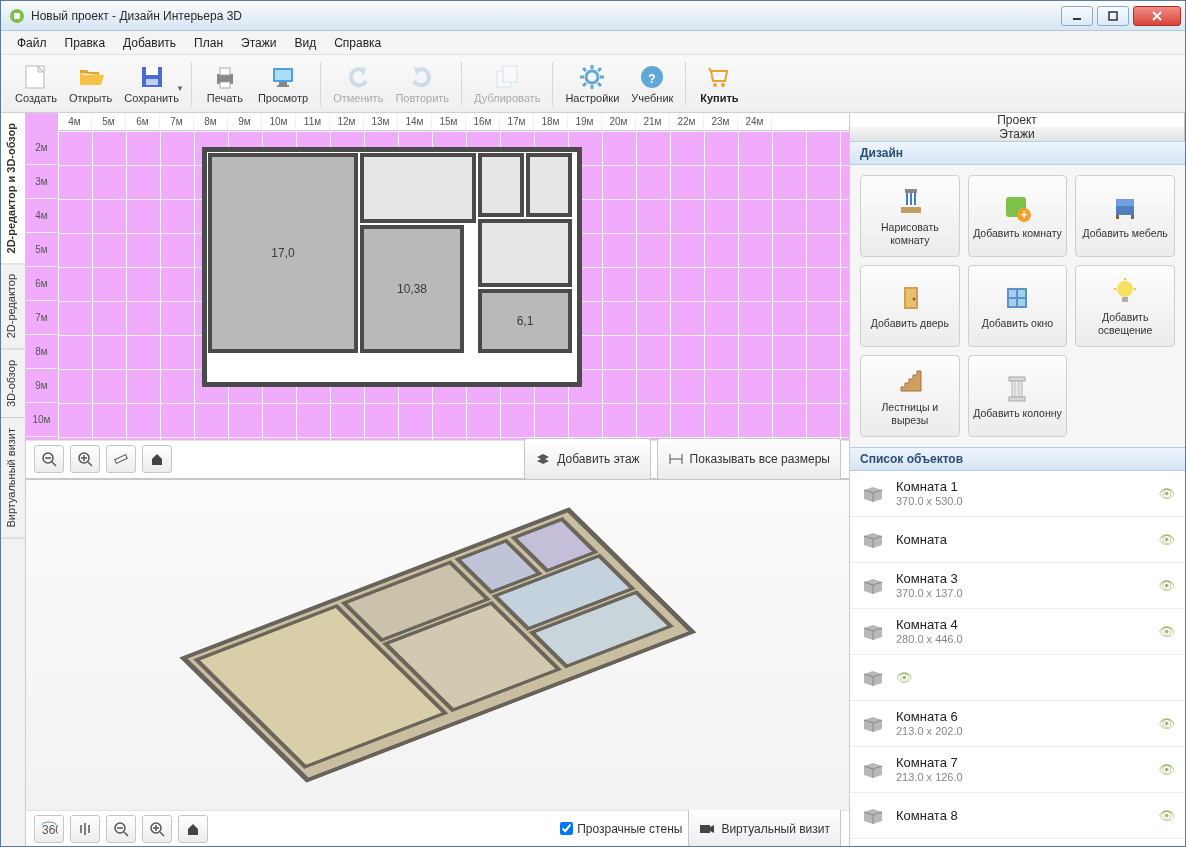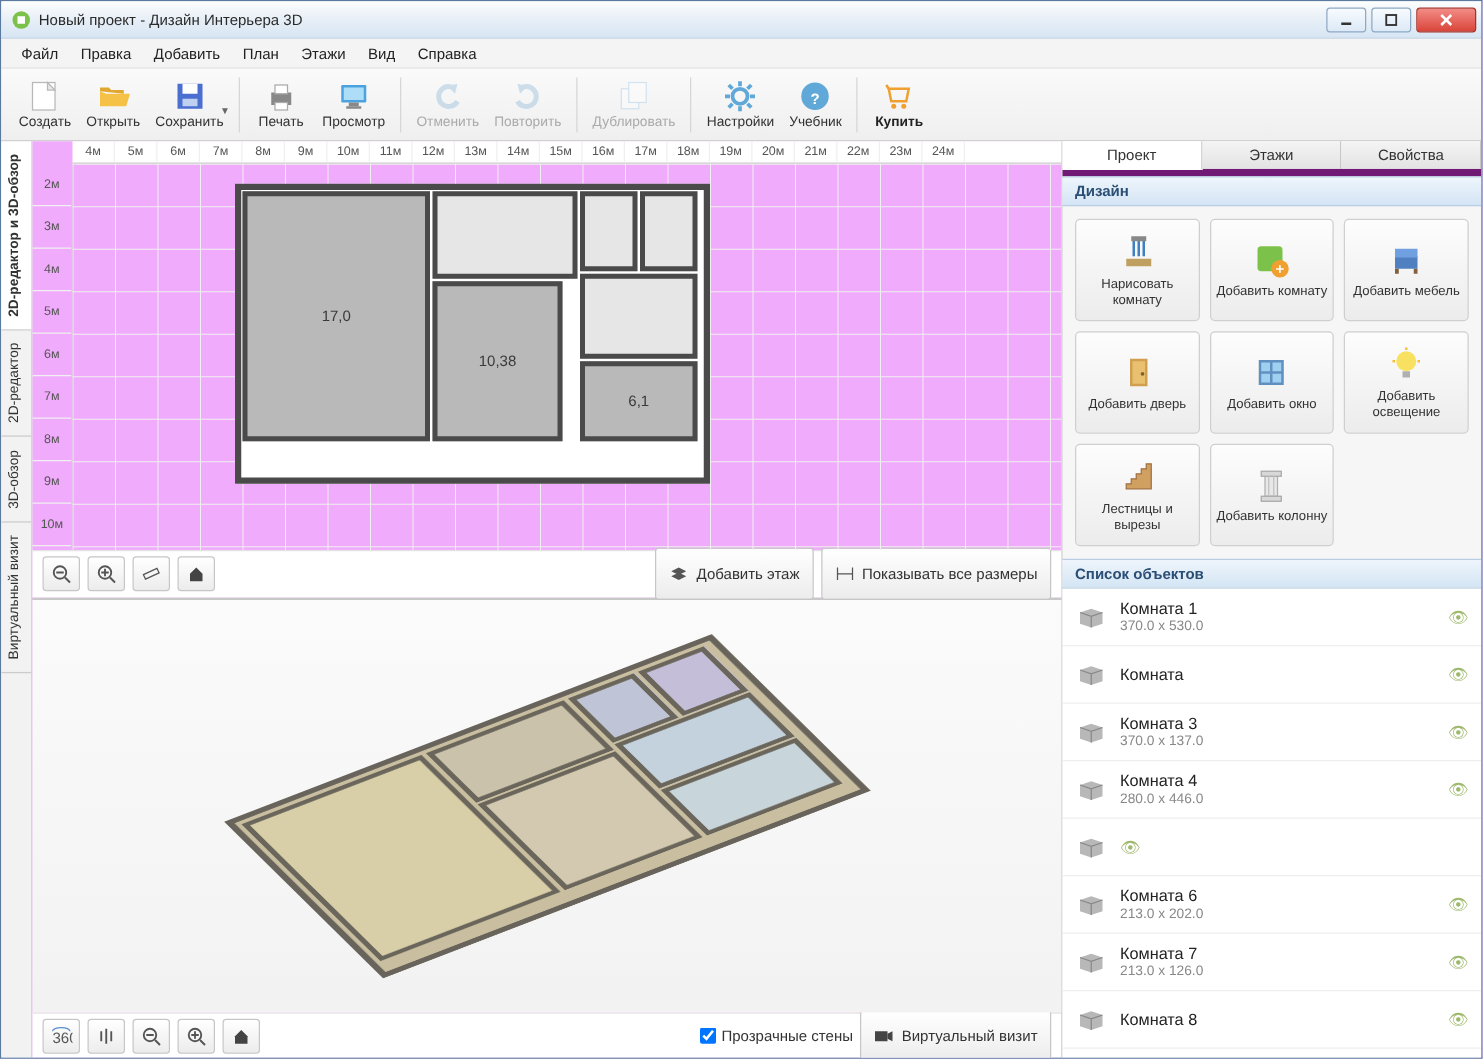--- a/index.html
+++ b/index.html
@@ -36,21 +36,21 @@
 .vtab.active { background:#fff; font-weight:bold; }
 
 .center { flex:1; display:flex; flex-direction:column; min-width:0; background:#f0abfc; }
 .pane2d { flex:0 0 50%; position:relative; border-bottom:2px solid #c8c8c8; display:flex; flex-direction:column; }
 .ruler-h { height:18px; display:flex; border-bottom:1px solid #ccc; background:#fff; margin-left:32px; }
 .ruler-h span { flex:0 0 34px; font-size:10px; color:#555; display:flex; align-items:center; justify-content:center; border-right:1px solid #f0f0f0; }
 .plan-body { flex:1; display:flex; min-height:0;text-align:center; }
 .ruler-v { width:32px; border-right:1px solid #ccc; display:flex; flex-direction:column; }
 .ruler-v span { flex:0 0 34px; font-size:10px; color:#555; display:flex; align-items:center; justify-content:center; border-bottom:1px solid #f0f0f0; }
 .plan-canvas { flex:1; position:relative; background-image:linear-gradient(#f0f0f0 1px,transparent 1px),linear-gradient(90deg,#f0f0f0 1px,transparent 1px); background-size:34px 34px; overflow:hidden; }
-.floorplan { position:absolute; left:130px; top:16px; width:380px; height:240px; }
+.floorplan { position:absolute; left:144px; top:16px; width:380px; height:240px; }
 .outer { position:absolute; inset:0; border:5px solid #4a4a4a; background:#fff; }
 .rm { position:absolute; background:#b9b9b9; border:4px solid #4a4a4a; display:flex; align-items:center; justify-content:center; color:#3a3a3a; font-size:19px; font-family:Georgia,serif; }
 .r1 { left:6px; top:6px; width:150px; height:200px; }
 .r2 { left:158px; top:78px; width:104px; height:128px; }
 .r3 { left:276px; top:142px; width:94px; height:64px; }
 .rsmall { position:absolute; border:4px solid #4a4a4a; background:#e6e6e6; }
 .plan-tools { height:38px; display:flex; align-items:center; padding:0 8px; gap:6px; background:#fff; border-top:1px solid #e4e4e4; }
 .sqbtn { width:30px; height:28px; border:1px solid #c6c6c6; background:linear-gradient(#fff,#ececec); border-radius:3px; cursor:pointer; display:flex; align-items:center; justify-content:center; }
 .pillbtn { height:42px; border:1px solid #c6c6c6; background:linear-gradient(#fff,#ececec); border-radius:3px; padding:0 10px; cursor:pointer; display:flex; align-items:center; gap:6px; font-size:11px; color:#333; }
 .spacer { flex:1; }
@@ -58,21 +58,21 @@
 .pane3d { flex:1; display:flex; flex-direction:column; min-height:0; }
 .view3d { flex:1; background:linear-gradient(#fbfbfb,#f2f2f2); display:flex; align-items:center; justify-content:center; position:relative; }
 .iso { width:460px; height:240px; position:relative; transform:rotateX(52deg) rotateZ(-32deg); transform-style:preserve-3d;}
 .iso-floor { position:absolute; inset:0; background:#c9bfa0; border:6px solid #68645c; }
 .iso-room { position:absolute; border:5px solid #6b665b; }
 .pane3d-tools { height:36px; display:flex; align-items:center; padding:0 8px; gap:6px; background:#fff; border-top:1px solid #e4e4e4; }
 .chk { display:flex; align-items:center; gap:4px; font-size:11px; color:#333; }
 
 
 .right { width:336px; border-left:1px solid #ccc; background:#f6f6f6; display:flex; flex-direction:column; }
-.rtabs { height:28px; display:flex; border-bottom:6px solid #701a75; }
+.rtabs { height:28px; display:flex; border-bottom:1px solid #701a75;flex-direction:column; }
 .rtab { flex:1; display:flex; align-items:center; justify-content:center; background:linear-gradient(#f4f4f4,#e3e3e3); border-right:1px solid #c7c7c7; cursor:pointer; font-size:12px; color:#333; }
 .rtab.active { background:#fff; border-bottom:1px solid #fff; margin-bottom:-1px; }
 .section-hd { height:24px; background:linear-gradient(#eef5fc,#d4e5f4); border-top:1px solid #b8cde1; border-bottom:1px solid #b8cde1; display:flex; align-items:center; padding:0 10px; font-weight:bold; color:#2a4e74; font-size:12px; }
 .dgrid { padding:10px; display:grid; grid-template-columns:repeat(3,1fr); gap:8px; }
 .dbtn { height:82px; border:1px solid #cfcfcf; background:linear-gradient(#fdfdfd,#ececec); border-radius:4px; cursor:pointer; display:flex; flex-direction:column; align-items:center; justify-content:center; padding:4px; }
 .dbtn .ic { width:32px; height:32px; margin-bottom:3px; display:flex; align-items:center; justify-content:center; }
 .dbtn .t { font-size:10.5px; color:#333; text-align:center; line-height:1.15; }
 .objlist { flex:1; overflow-y:auto; background:#fff; }
 .obj { height:46px; border-bottom:1px solid #eee; display:flex; align-items:center; padding:0 10px; gap:10px; cursor:pointer; }
 .obj .cube { width:26px; height:20px; flex-shrink:0; }

